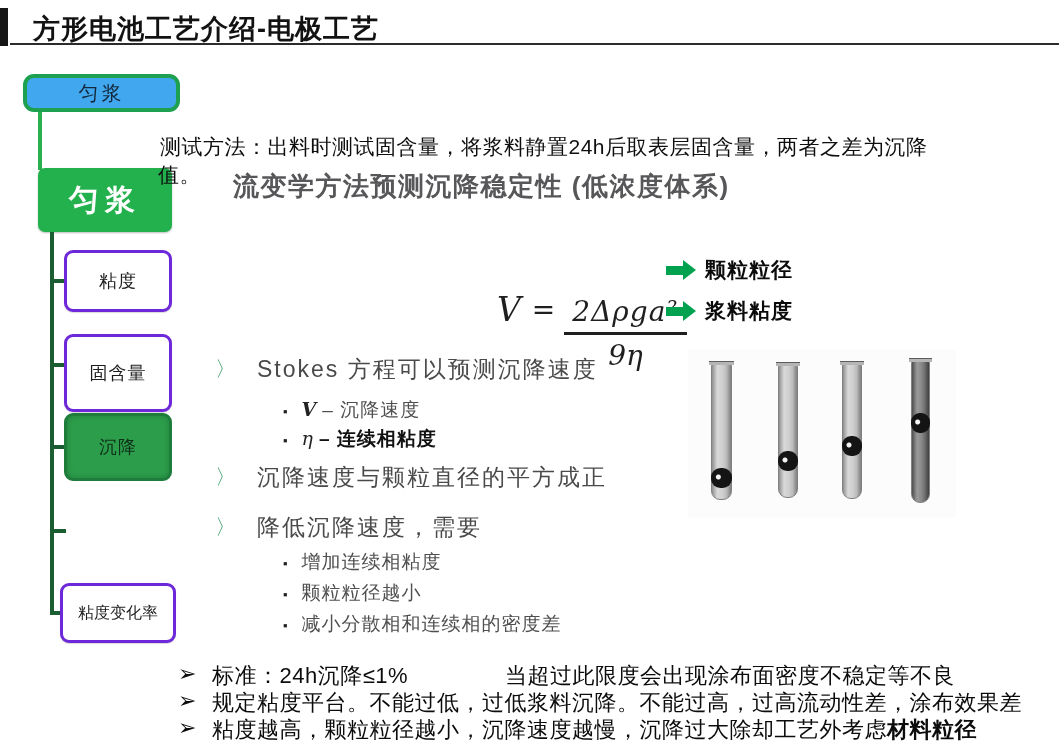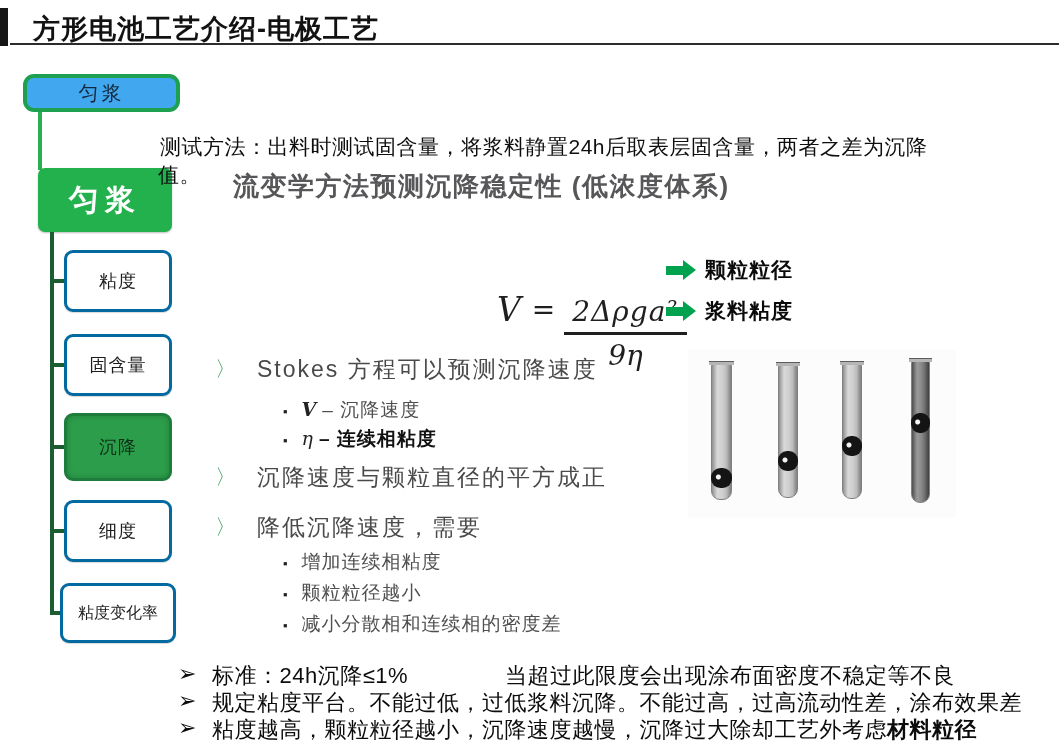--- a/index.html
+++ b/index.html
@@ -28,21 +28,21 @@
   .root-box {
     left:38px; top:168px; width:134px; height:64px; background:#23b14d;
     border-radius:7px; display:flex; align-items:center; justify-content:center;
     color:#ffffff; font-size:30px; font-weight:bold; letter-spacing:6px;
     box-shadow:0 1px 2px rgba(0,0,0,.25);
   }
   .tree-vline { left:50px; top:232px; width:4px; height:381px; background:#1a5e31; }
   .tick { width:16px; height:4px; background:#1a5e31; left:50px; }
   .node {
     left:64px; width:108px; background:#ffffff;
-    border:3px solid #0369a1; border-radius:9px;
+    border:3px solid #6d28d9; border-radius:9px;
     display:flex; align-items:center; justify-content:center;
     font-size:18px; color:#1c1c1c; letter-spacing:1px;
     box-shadow:0 1px 1px rgba(0,0,0,.15);
   }
   .node.selected { background:#2c9e4b; border-color:#1e7d3a; color:#0e3018; box-shadow:inset 0 0 6px rgba(0,0,0,.2); }
   .node.wide { left:60px; width:116px; font-size:16px; letter-spacing:0; }
 
   
   .test-line { font-size:21px; color:#0e0e0e; letter-spacing:0.5px;text-align:center; }
   .section-heading { font-size:26px; font-weight:bold; color:#57575a; letter-spacing:1.5px; }
@@ -110,33 +110,30 @@
     <span>匀浆</span>
   </div>
   <div class="abs tree-vline"></div>
 
   <div class="abs tick" style="top:279px"></div>
   <div class="abs node" style="top:250px;height:62px">
     <span>粘度</span>
   </div>
 
   <div class="abs tick" style="top:363px"></div>
-  <div class="abs node" style="top:334px;height:62px">
+  <div class="abs node" style="top:334px;height:78px">
     <span>固含量</span>
   </div>
 
   <div class="abs tick" style="top:445px"></div>
   <div class="abs node selected" style="top:413px;height:68px">
     <span>沉降</span>
   </div>
 
   <div class="abs tick" style="top:529px"></div>
-  <div class="abs node" style="top:500px;height:62px">
-    <span>细度</span>
-  </div>
 
   <div class="abs tick" style="top:611px"></div>
   <div class="abs node wide" style="top:583px;height:60px">
     <span>粘度变化率</span>
   </div>
 
   <div class="abs test-line" style="left:160px;top:133px">测试方法：出料时测试固含量，将浆料静置24h后取表层固含量，两者之差为沉降</div>
   <div class="abs test-line" style="left:158px;top:161px">值。</div>
 
   <div class="abs section-heading" style="left:233px;top:169px">流变学方法预测沉降稳定性 (低浓度体系)</div>

